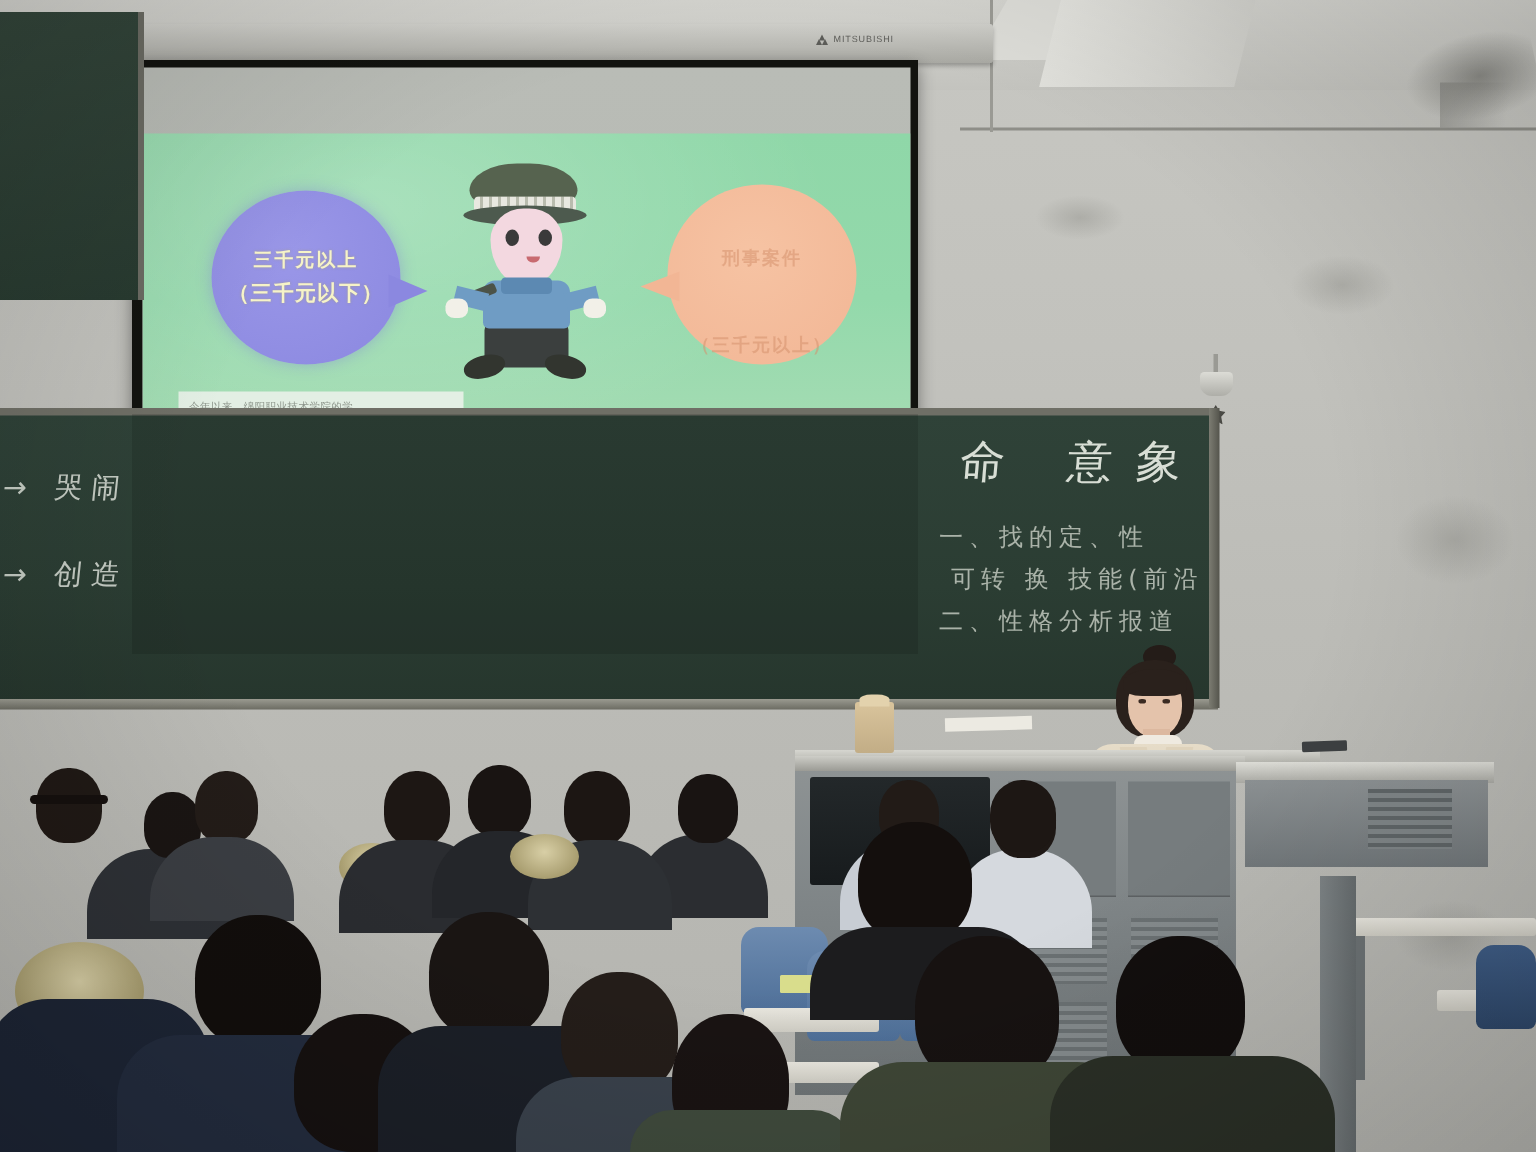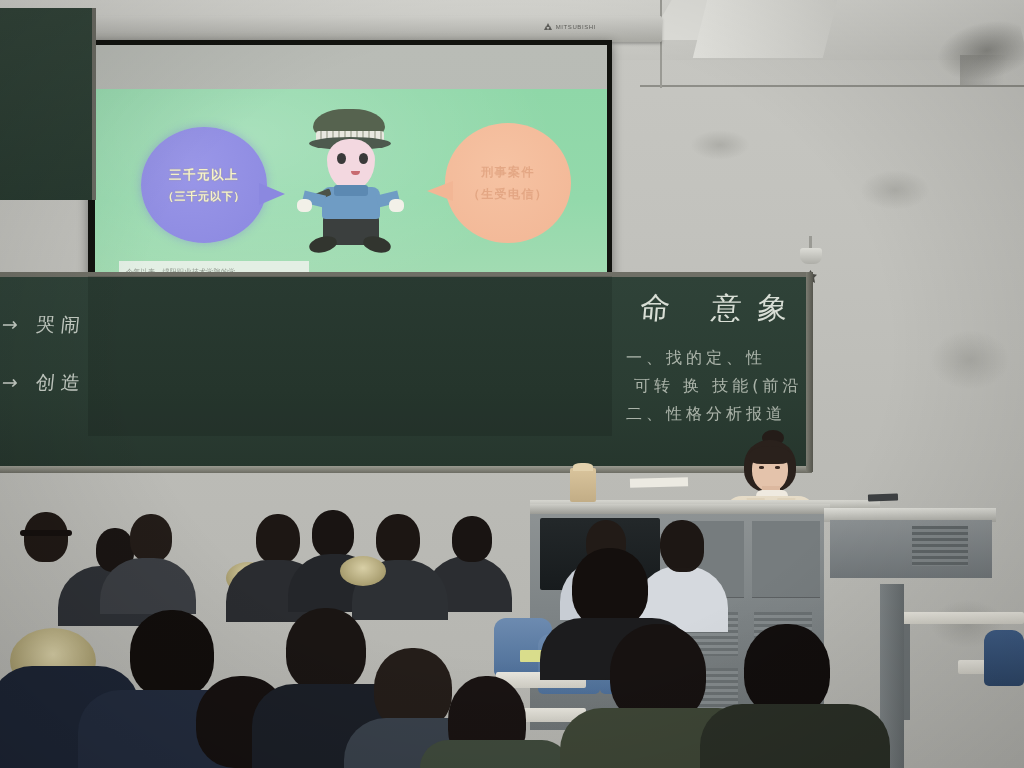--- a/index.html
+++ b/index.html
@@ -57,32 +57,32 @@
   
   .bubble-blue { position:absolute; left:46px; top:38px; width:126px; height:116px;
            border-radius:50%; background:radial-gradient(circle at 40% 35%,#9a97e8,#8b88e0);
            display:flex; flex-direction:column; align-items:center; justify-content:center;
            gap:5px; box-shadow:0 0 10px rgba(120,118,220,.4); }
   .bubble-blue .tail { position:absolute; right:-18px; top:56px; width:0; height:0;
            border-top:11px solid transparent; border-bottom:11px solid transparent;
            border-left:26px solid #8b88e0; }
   .bub-line { color:#f6f3c8; font-size:12.5px; letter-spacing:1.5px; font-weight:600;
            text-shadow:0 0 2px rgba(180,170,60,.45); white-space:nowrap; z-index:2; }
-  .bub-line.small { font-size:11px; letter-spacing:.8px; }
+  .bub-line.small { font-size:14px; letter-spacing:.8px; }
 
   
   .bubble-orange { position:absolute; right:36px; top:34px; width:126px; height:120px;
            border-radius:50%; background:radial-gradient(circle at 45% 38%,#f6c3a3,#f2b695);
            display:flex; flex-direction:column; align-items:center; justify-content:center;
            gap:5px; }
   .bubble-orange .tail { position:absolute; left:-18px; top:58px; width:0; height:0;
            border-top:10px solid transparent; border-bottom:10px solid transparent;
            border-right:26px solid #f2b695; }
   .bub-line.faint { color:rgba(214,145,110,.55); font-size:12px; letter-spacing:1.4px;
-           font-weight:600; text-shadow:none; }
+           font-weight:600; text-shadow:none;margin-top:36px; }
 
   
   .cop { position:absolute; left:206px; top:18px; width:100px; height:155px; }
   .cop-hat-brim { position:absolute; left:8px; top:30px; width:82px; height:13px;
            border-radius:50%; background:#4d5a4e; }
   .cop-hat-band { position:absolute; left:15px; top:24px; width:68px; height:11px;
            background:#e8e8e0; border-radius:3px;
            background-image:repeating-linear-gradient(90deg,#e8e8e0 0 4px,#b9bcae 4px 6px); }
   .cop-hat-top { position:absolute; left:12px; top:2px; width:72px; height:30px;
            border-radius:44% 44% 30% 30%/60% 60% 40% 40%; background:#56634f; }
@@ -283,21 +283,21 @@
           <div class="cop-arm r"></div>
           <div class="cop-glove l"></div>
           <div class="cop-glove r"></div>
           <div class="cop-shoe l"></div>
           <div class="cop-shoe r"></div>
         </div>
 
         <div class="bubble-orange">
           <div class="tail"></div>
           <div class="bub-line faint">刑事案件</div>
-          <div class="bub-line faint">（生受电信）</div>
+          <div class="bub-line faint">（三千元以上）</div>
         </div>
 
         <div class="caption-box">
           <div class="cap-line">今年以来，绵阳职业技术学院的学</div>
           <div class="cap-line">生受电信（网络）诈骗的案件呈上</div>
           <div class="cap-line">升趋势，仅2018年4月至11月，公</div>
           <div class="cap-line">安机关受理案件27起，造成经济损</div>
           <div class="cap-line">失合计12.2万余元。</div>
         </div>
       </div>

